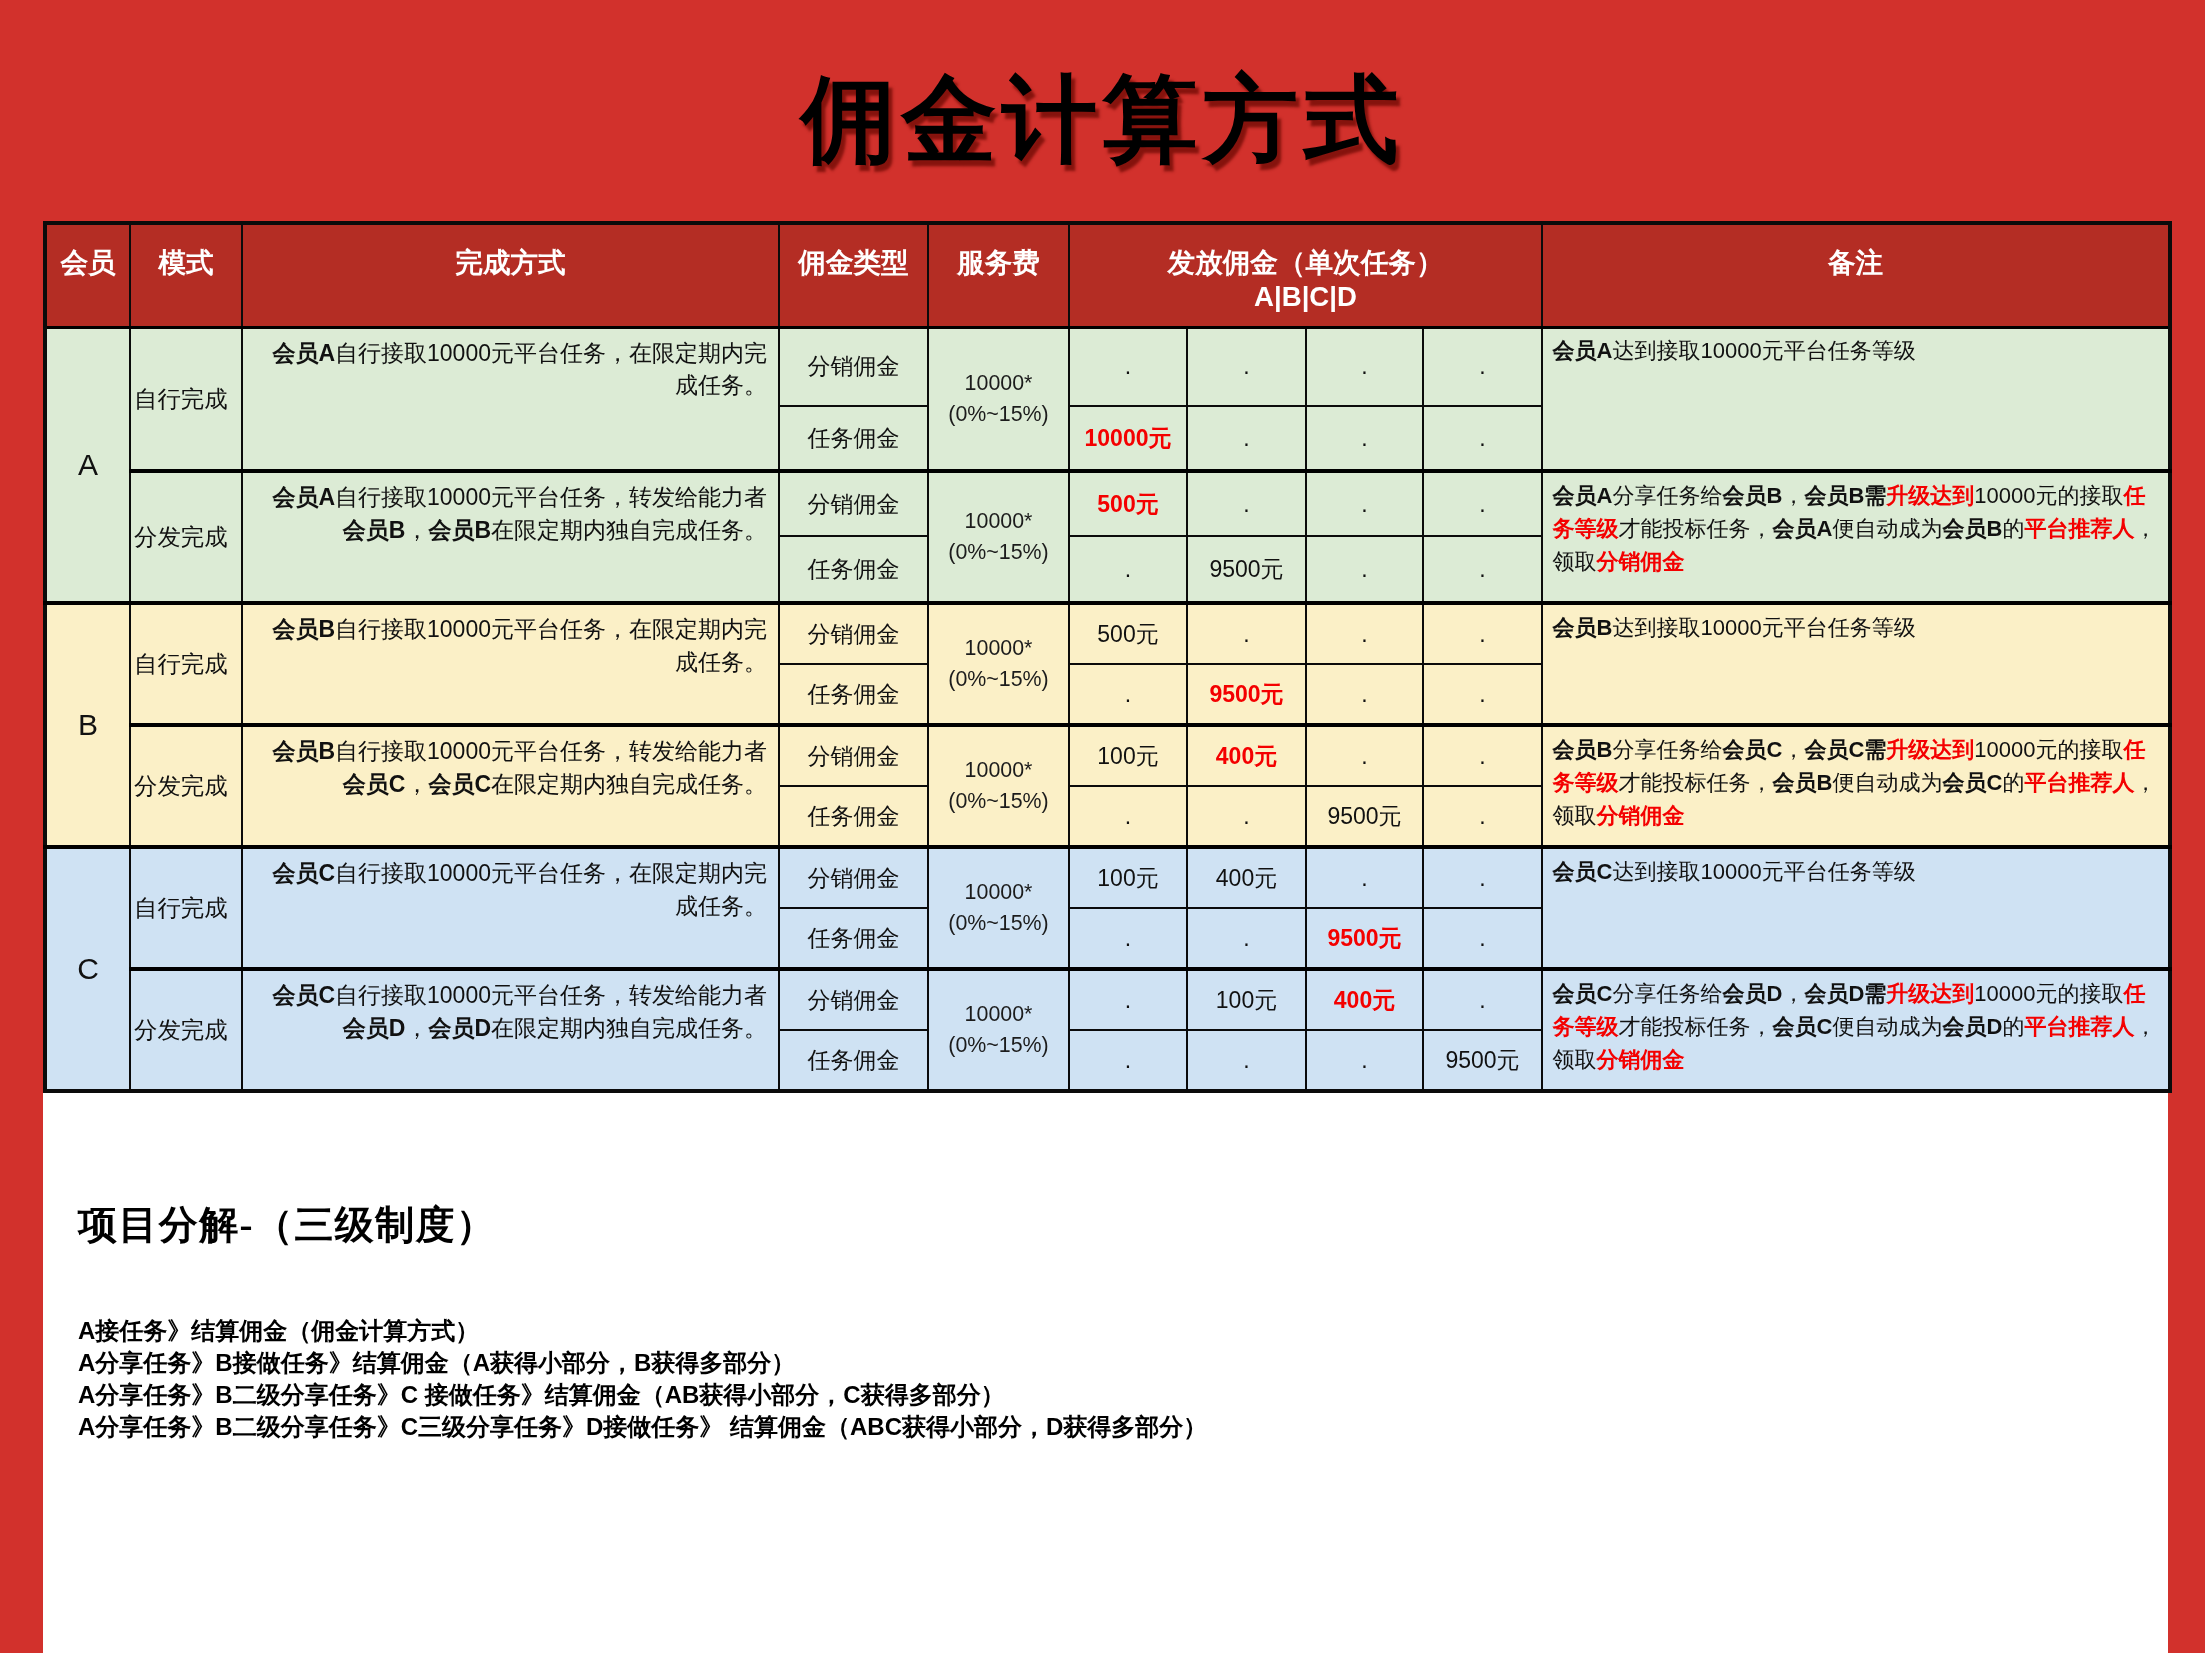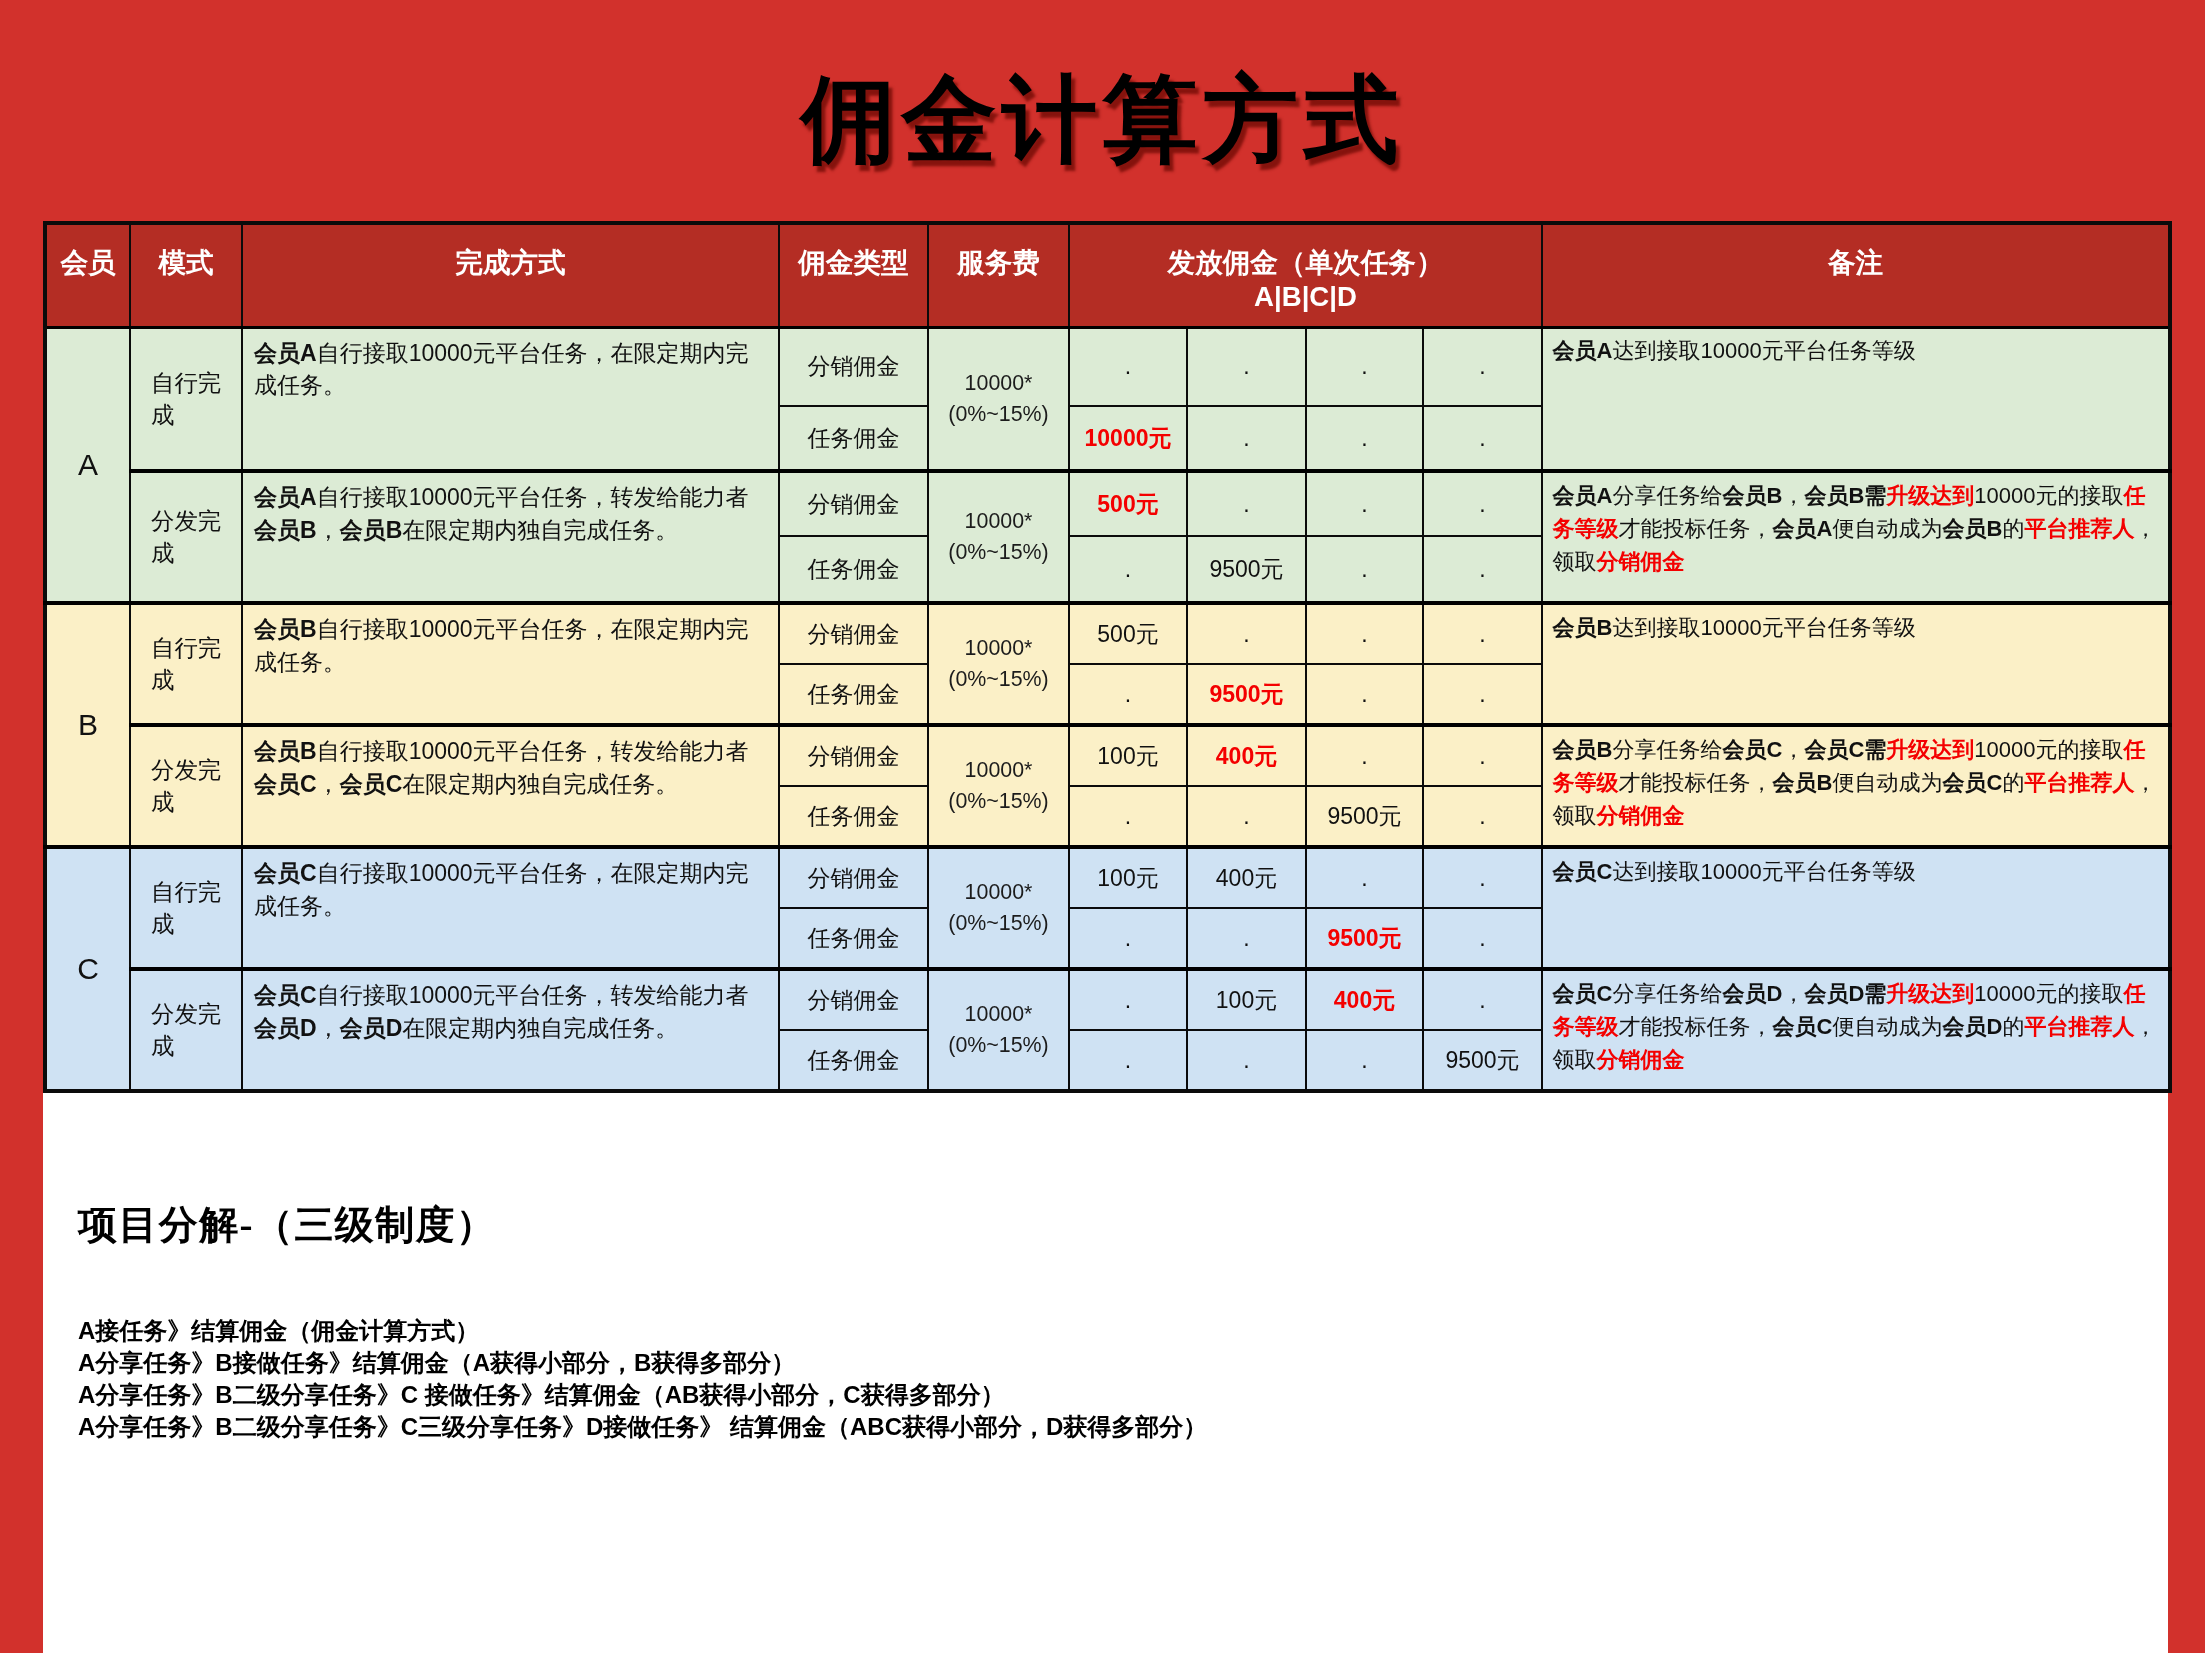--- a/index.html
+++ b/index.html
@@ -28,22 +28,22 @@
   thead th{
     background:var(--header_red,#b42d24);color:#fff;
     font-size:27.6px;font-weight:700;vertical-align:top;padding-top:20.7px;
     border-bottom:3.4px solid #000;line-height:1.25;
   }
   tbody td{font-size:23px;}
   .g-a{background:var(--green,#dcebd5);}
   .g-b{background:var(--yellow,#fbf0c7);}
   .g-c{background:var(--blue,#cfe2f3);}
   td.member{text-align:center;vertical-align:middle;font-size:30px;}
-  td.mode{vertical-align:middle;text-align:left;padding-left:20px;font-size:23.4px;}
-  td.method{vertical-align:top;text-align:left;padding:8.3px 11px 5.5px 11px;line-height:1.42;}
+  td.mode{vertical-align:middle;text-align:left;padding-left:3px;font-size:23.4px;}
+  td.method{vertical-align:top;text-align:right;padding:8.3px 11px 5.5px 11px;line-height:1.42;}
   td.ctype{text-align:center;vertical-align:middle;}
   td.fee{text-align:center;vertical-align:middle;white-space:pre-line;font-size:21.4px;line-height:1.45;color:#1c1c1c;}
   td.val{text-align:center;vertical-align:middle;}
   td.remark{vertical-align:top;text-align:left;padding:5.5px 9.6px;line-height:1.5;font-size:22px;}
   .b{font-weight:700;}
   .r{color:var(--red_text,#f40000);font-weight:700;}
   tr.sep td{border-top:4.1px solid #000;margin-left:24px;}
   tr.hA1{height:79px;} tr.hA2{height:65px;} tr.hA3{height:65px;} tr.hA4{height:67px;}
   tr.hS{height:61px;}
   .footer{position:absolute;left:35px;top:977px;width:1999px;color:#000;}

